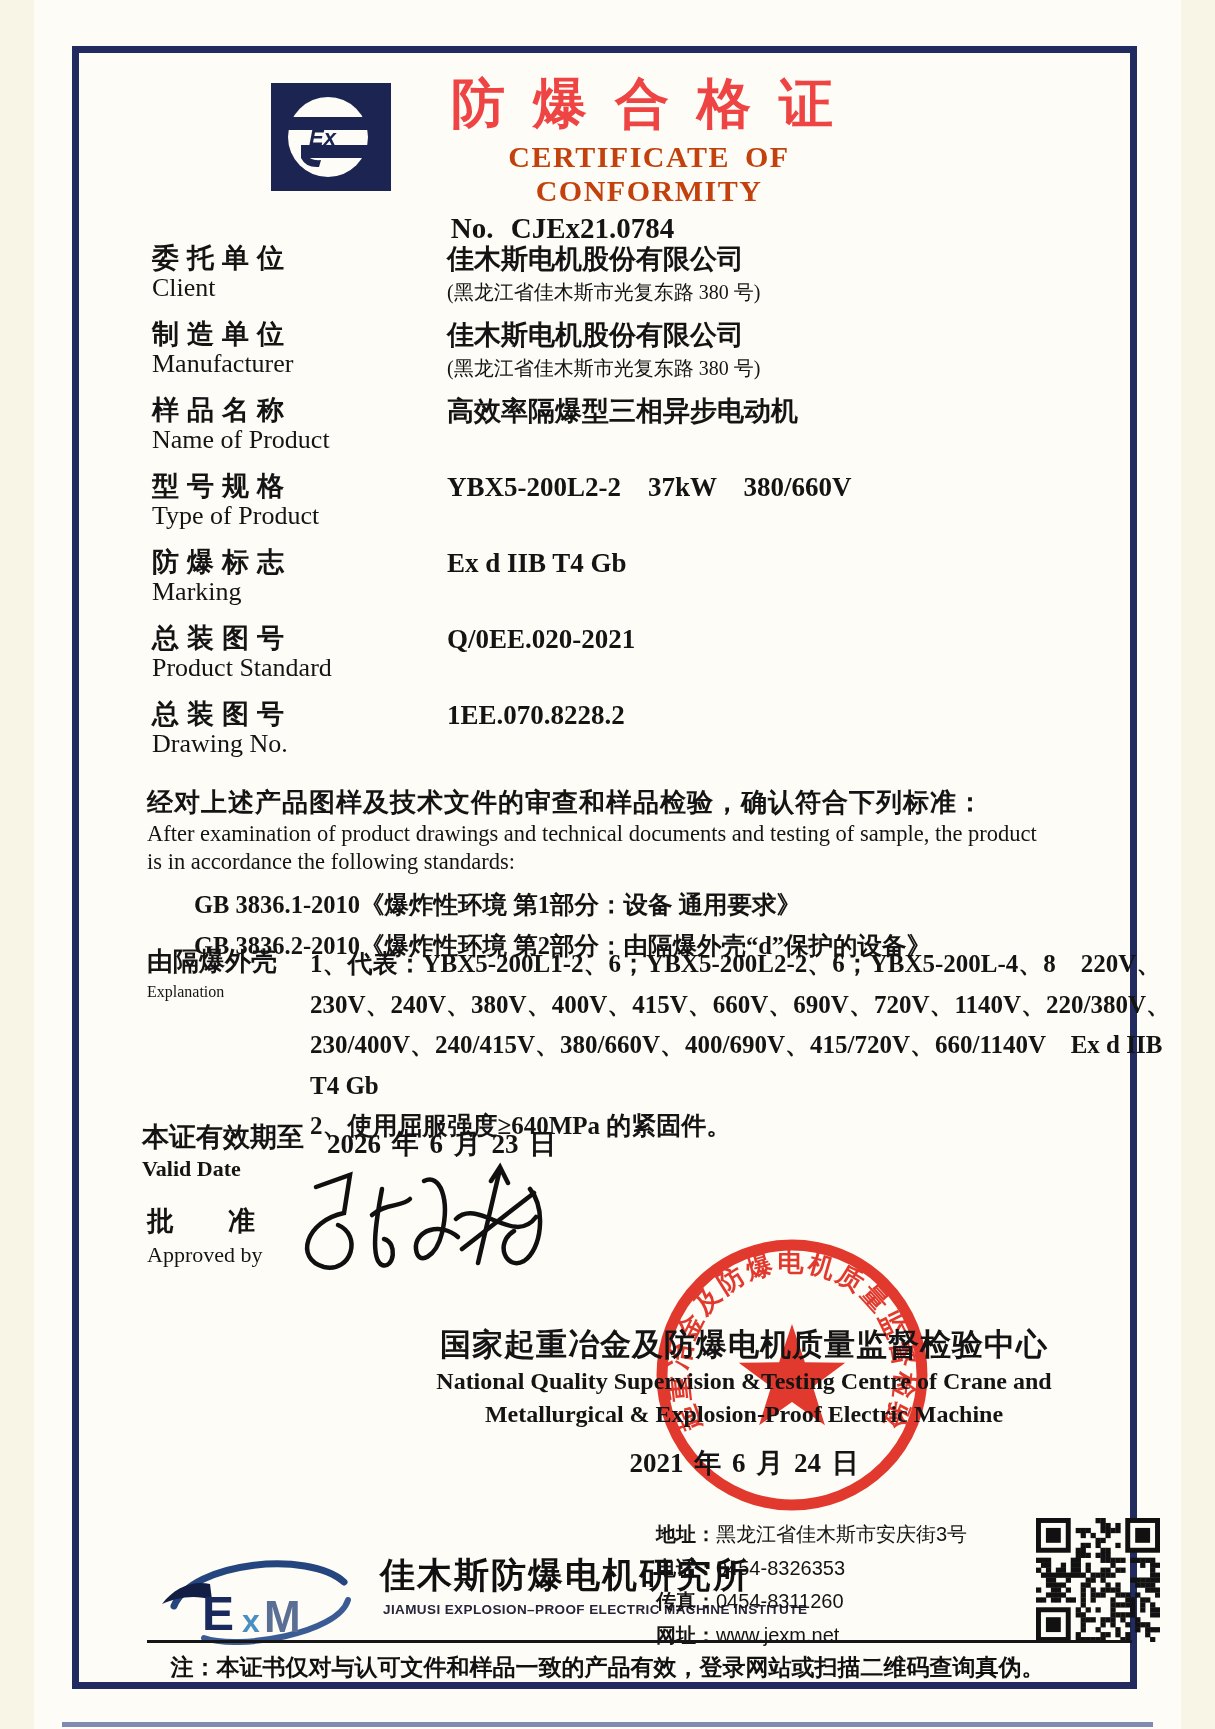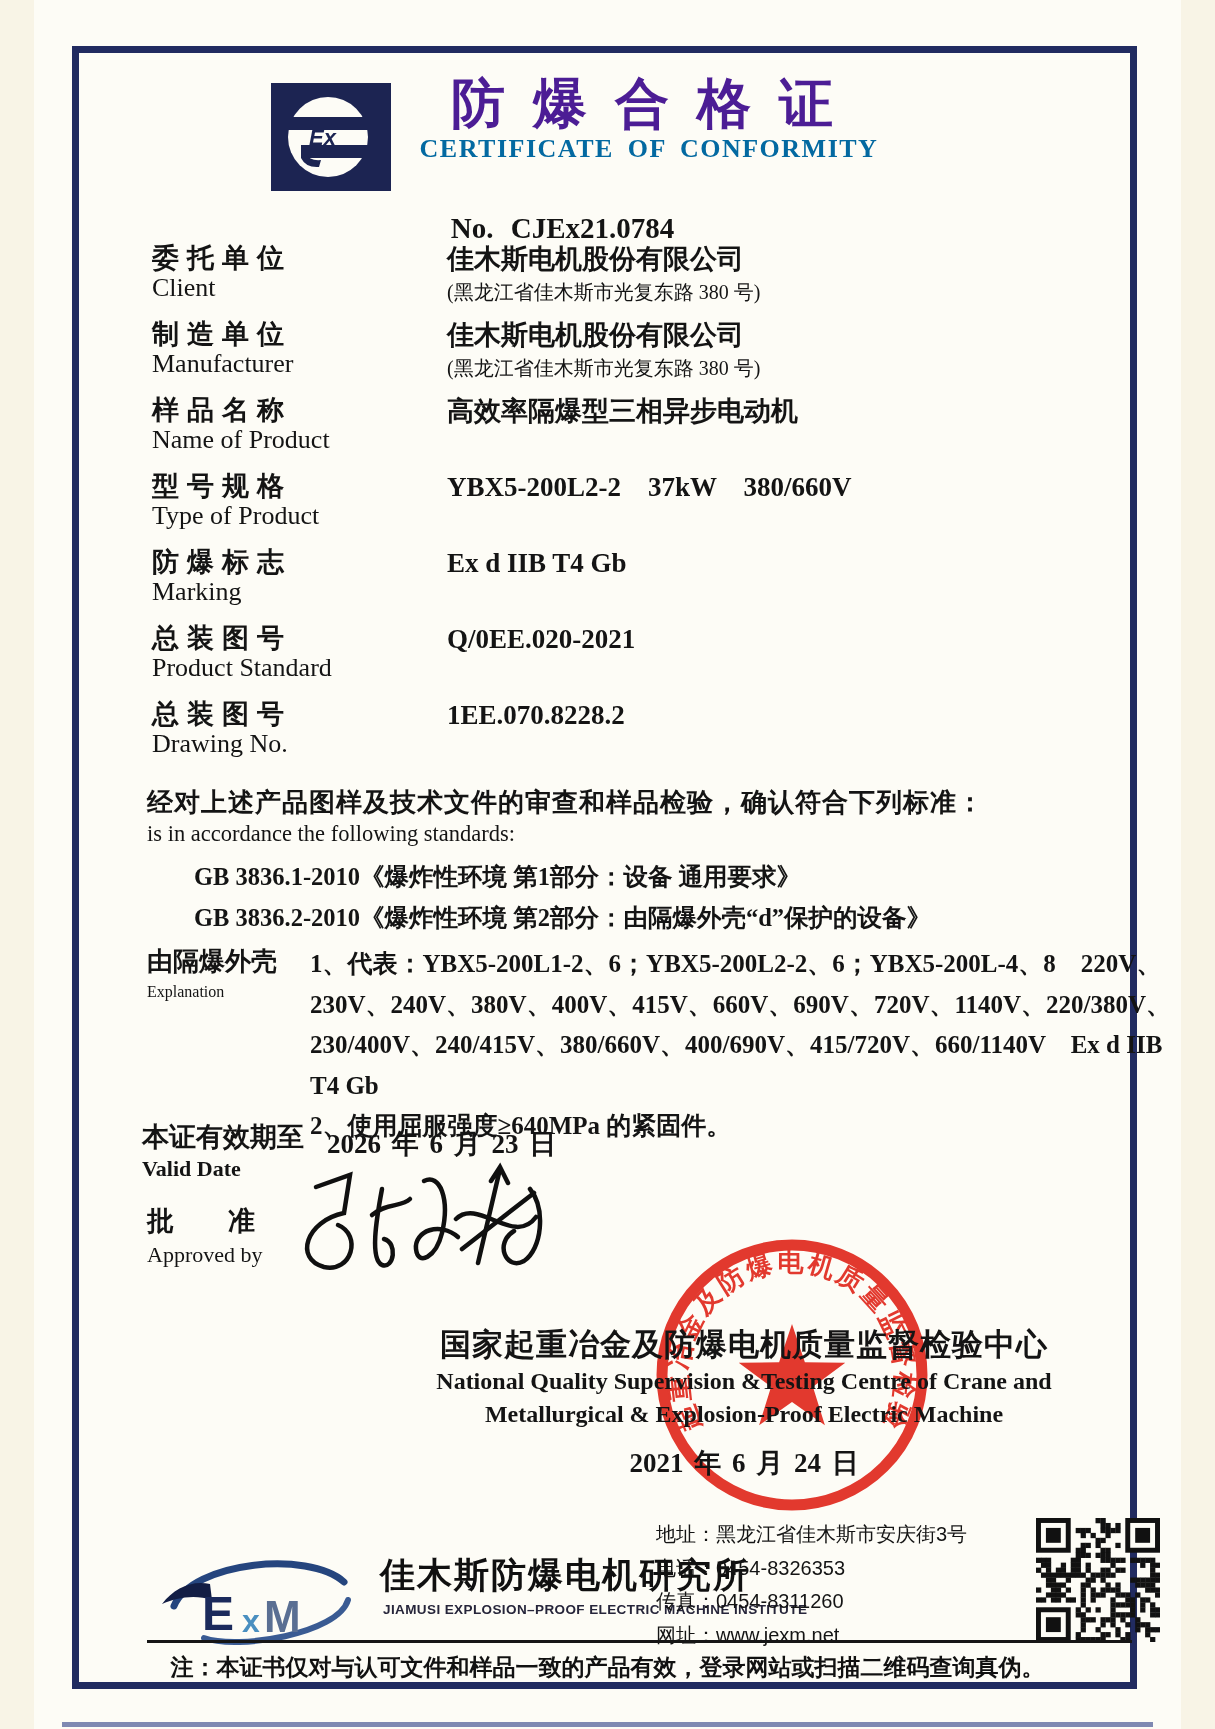--- a/index.html
+++ b/index.html
@@ -8,22 +8,22 @@
         font-family:"Liberation Serif","DejaVu Serif",serif;color:#141414;}
   .frame{position:absolute;left:38px;top:46px;right:44px;bottom:40px;
          border:7px solid #212b60;box-sizing:border-box;}
   .abs{position:absolute;}
   .hei{font-family:"Liberation Sans","DejaVu Sans",sans-serif;font-weight:bold;}
   .song{font-family:"Liberation Serif","DejaVu Serif",serif;}
 
   
   .logo-ex{left:237px;top:83px;width:120px;height:108px;}
   .header-center{left:355px;top:72px;width:520px;text-align:center;}
-  .title-cn{font-size:54px;color:#4c1d95;letter-spacing:28px;line-height:62px;white-space:nowrap;margin-left:14px;}
-  .title-en{font-size:26px;color:#0369a1;font-weight:bold;letter-spacing:1.5px;word-spacing:6px;}
+  .title-cn{font-size:54px;color:#ef4444;letter-spacing:28px;line-height:62px;white-space:nowrap;margin-left:14px;}
+  .title-en{font-size:30px;color:#c2410c;font-weight:bold;letter-spacing:1.5px;margin-top:6px;word-spacing:6px;}
   .no-line{left:0;right:90px;top:212px;text-align:center;font-size:29px;font-weight:bold;word-spacing:10px;}
 
   
   .fields{left:118px;top:243px;width:1010px;}
   .field-row{display:flex;margin-bottom:0;height:76px;}
   .f-label{width:247px;flex:none;}
   .f-label-cn{font-size:27px;letter-spacing:8px;line-height:30px;white-space:nowrap;}
   .f-label-en{font-size:26px;line-height:30px;}
   .f-val{flex:1;margin-left:48px;}
   .f-val-1{font-size:27px;font-weight:bold;line-height:32px;white-space:nowrap;}
@@ -58,21 +58,21 @@
   .centre-en{font-size:24px;font-weight:bold;line-height:33px;}
   .centre-date{font-size:27px;font-weight:600;margin-top:14px;word-spacing:4px;}
 
   
   .f-logo{left:112px;top:1548px;}
   .inst-cn{left:346px;top:1552px;font-size:35px;letter-spacing:2px;color:#101010;}
   .inst-en{left:349px;top:1602px;font-size:13.5px;font-family:"Liberation Sans",sans-serif;
            color:#26253a;letter-spacing:0.4px;font-weight:bold;}
   .contact{left:622px;top:1518px;font-size:20px;line-height:33.5px;
            font-family:"Liberation Sans","DejaVu Sans",sans-serif;}
-  .contact .lbl{font-weight:normal;}
+  .contact .lbl{font-weight:bold;}
   .qr{left:1002px;top:1518px;}
   .sep-line{left:113px;top:1640px;width:985px;height:3px;background:#161616;}
   .note-line{left:95px;right:95px;top:1652px;text-align:center;font-size:23px;
              font-family:"Liberation Sans","DejaVu Sans",sans-serif;font-weight:bold;color:#111;}
   .bottom-ghost{left:28px;right:28px;top:1722px;height:5px;background:#2b3c85;opacity:.6;}
 </style>
 </head>
 <body>
 
 <div class="page">
@@ -156,20 +156,21 @@
           <div class="f-label-en song">Drawing No.</div>
         </div>
       <div class="f-val">
           <div class="f-val-1">1EE.070.8228.2</div>
         </div>
     </div>
   </div>
 
   <div class="abs statement">
     <div class="stmt-cn hei">经对上述产品图样及技术文件的审查和样品检验，确认符合下列标准：</div>
+    <div class="stmt-en song">After examination of product drawings and technical documents and testing of sample, the product</div>
     <div class="stmt-en song">is in accordance the following standards:</div>
     <div class="standards">
       <div>GB 3836.1-2010《爆炸性环境 第1部分：设备 通用要求》</div>
       <div>GB 3836.2-2010《爆炸性环境 第2部分：由隔爆外壳“d”保护的设备》</div>
     </div>
   </div>
 
   <div class="abs expl-label hei">
     <div class="expl-cn">由隔爆外壳</div>
     <div class="expl-en">Explanation</div>

